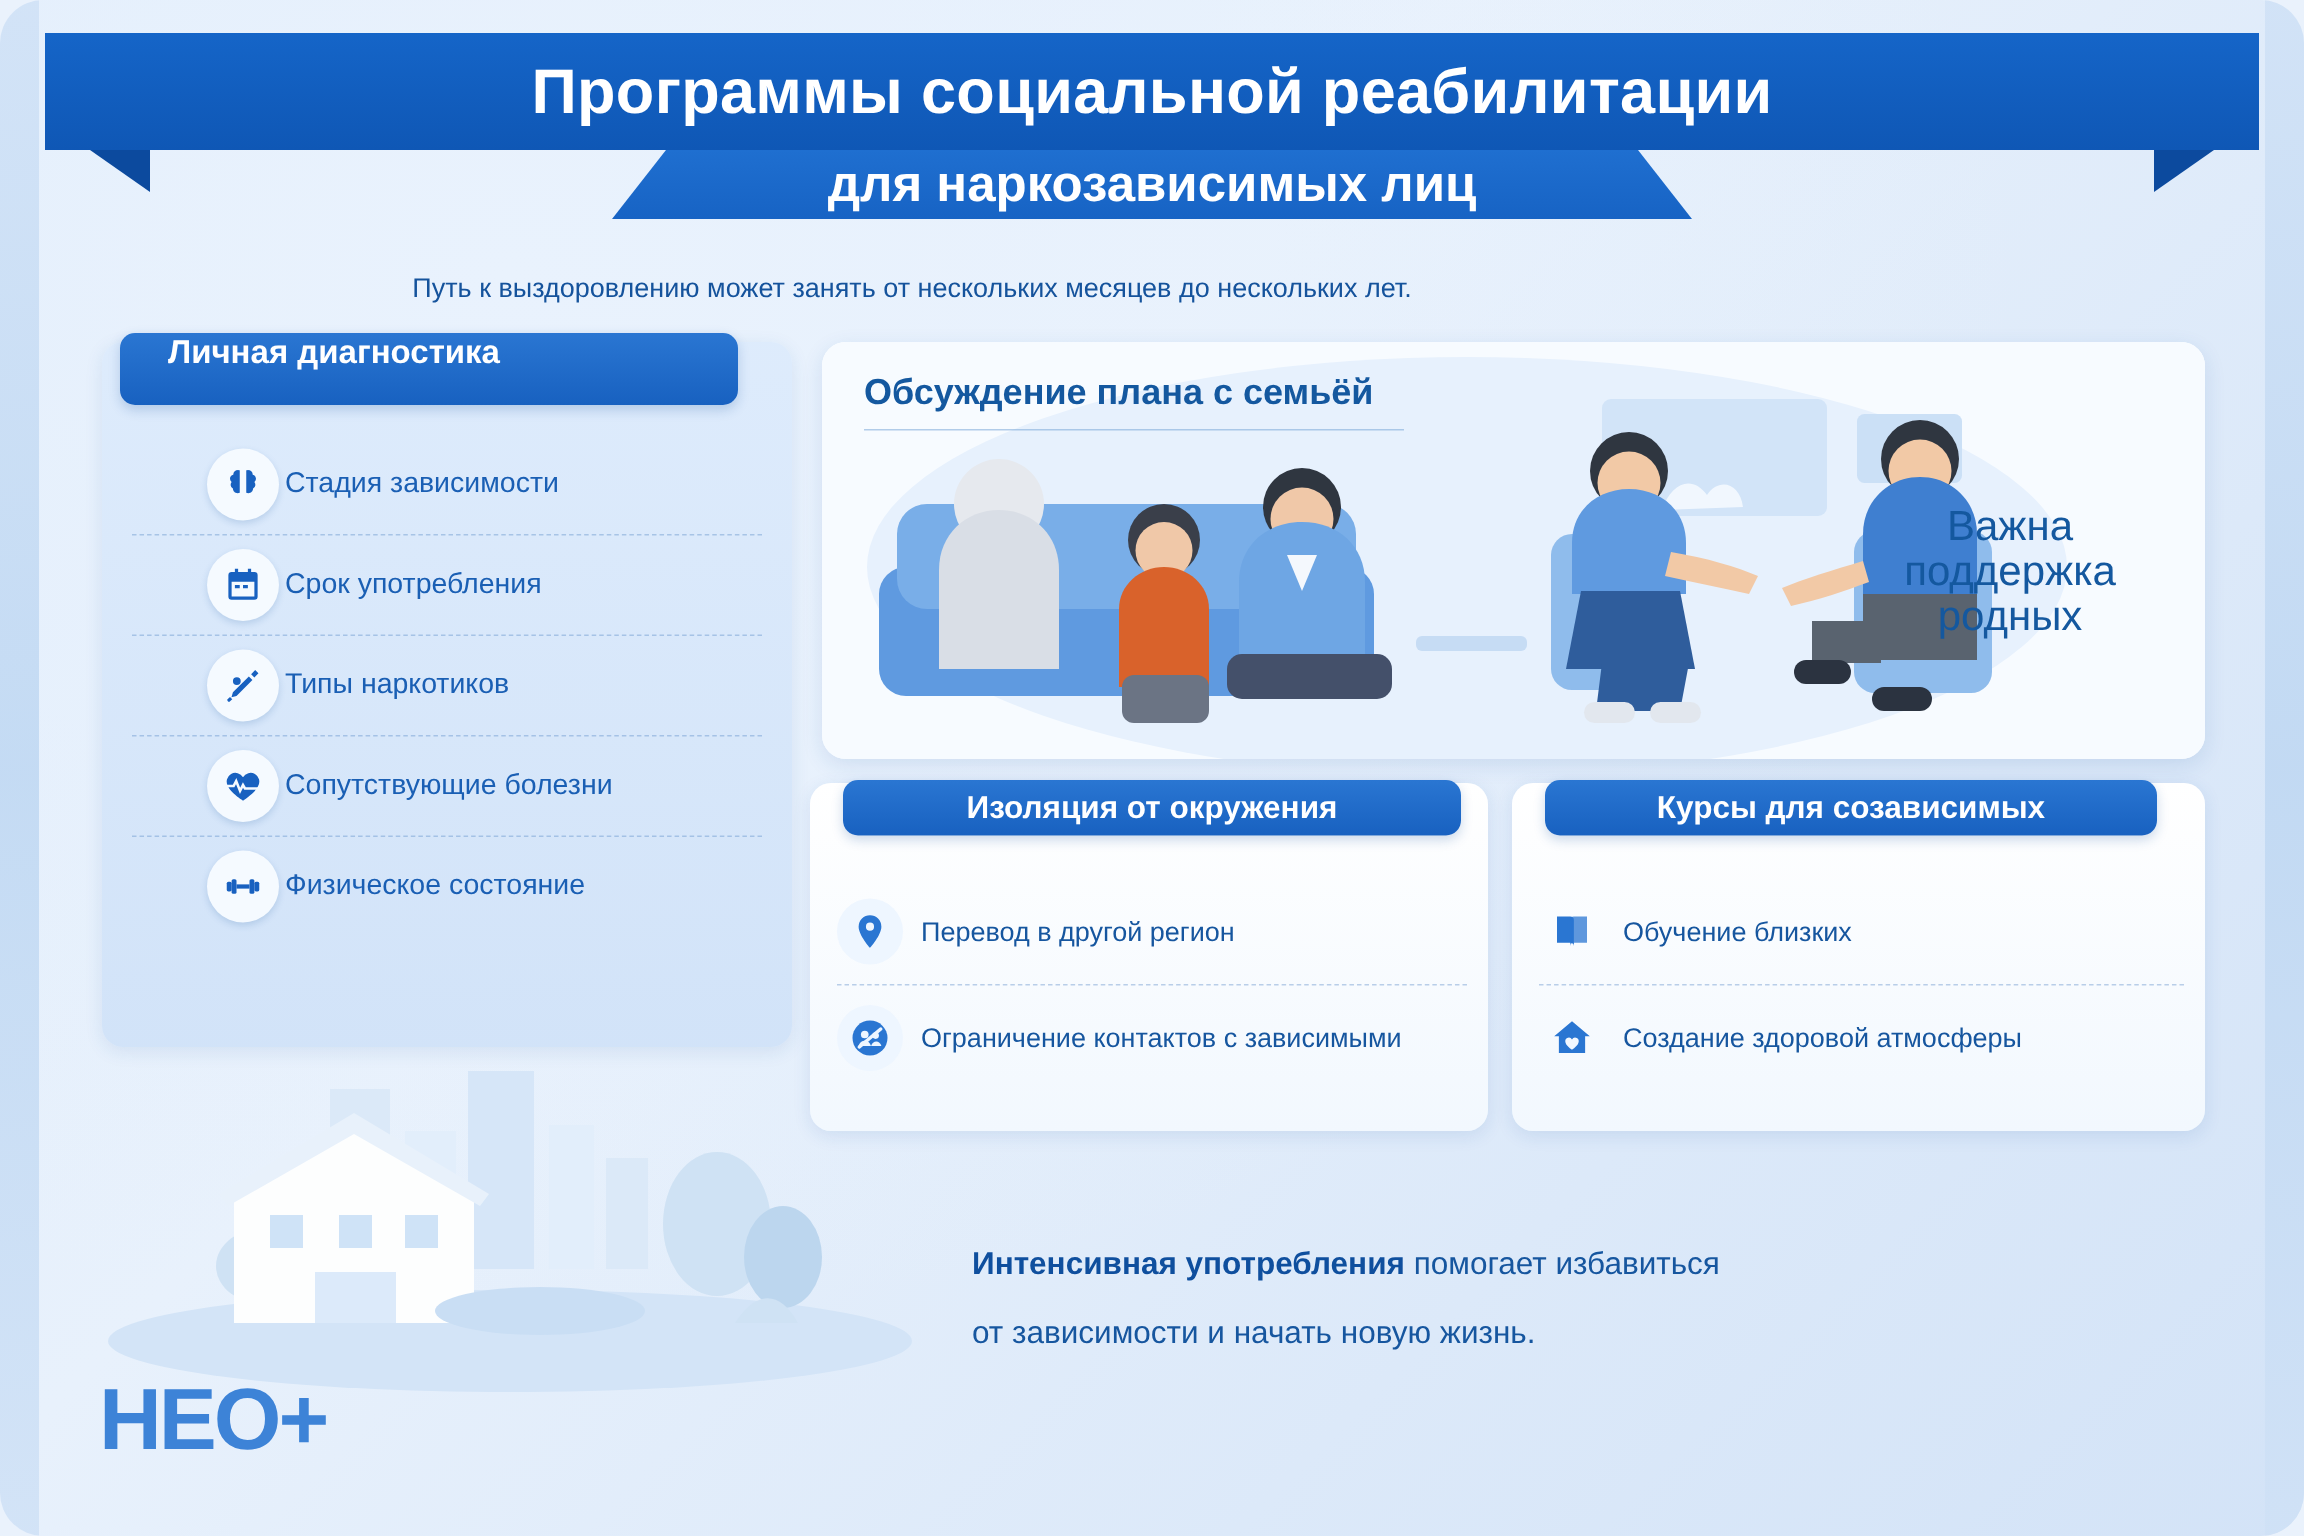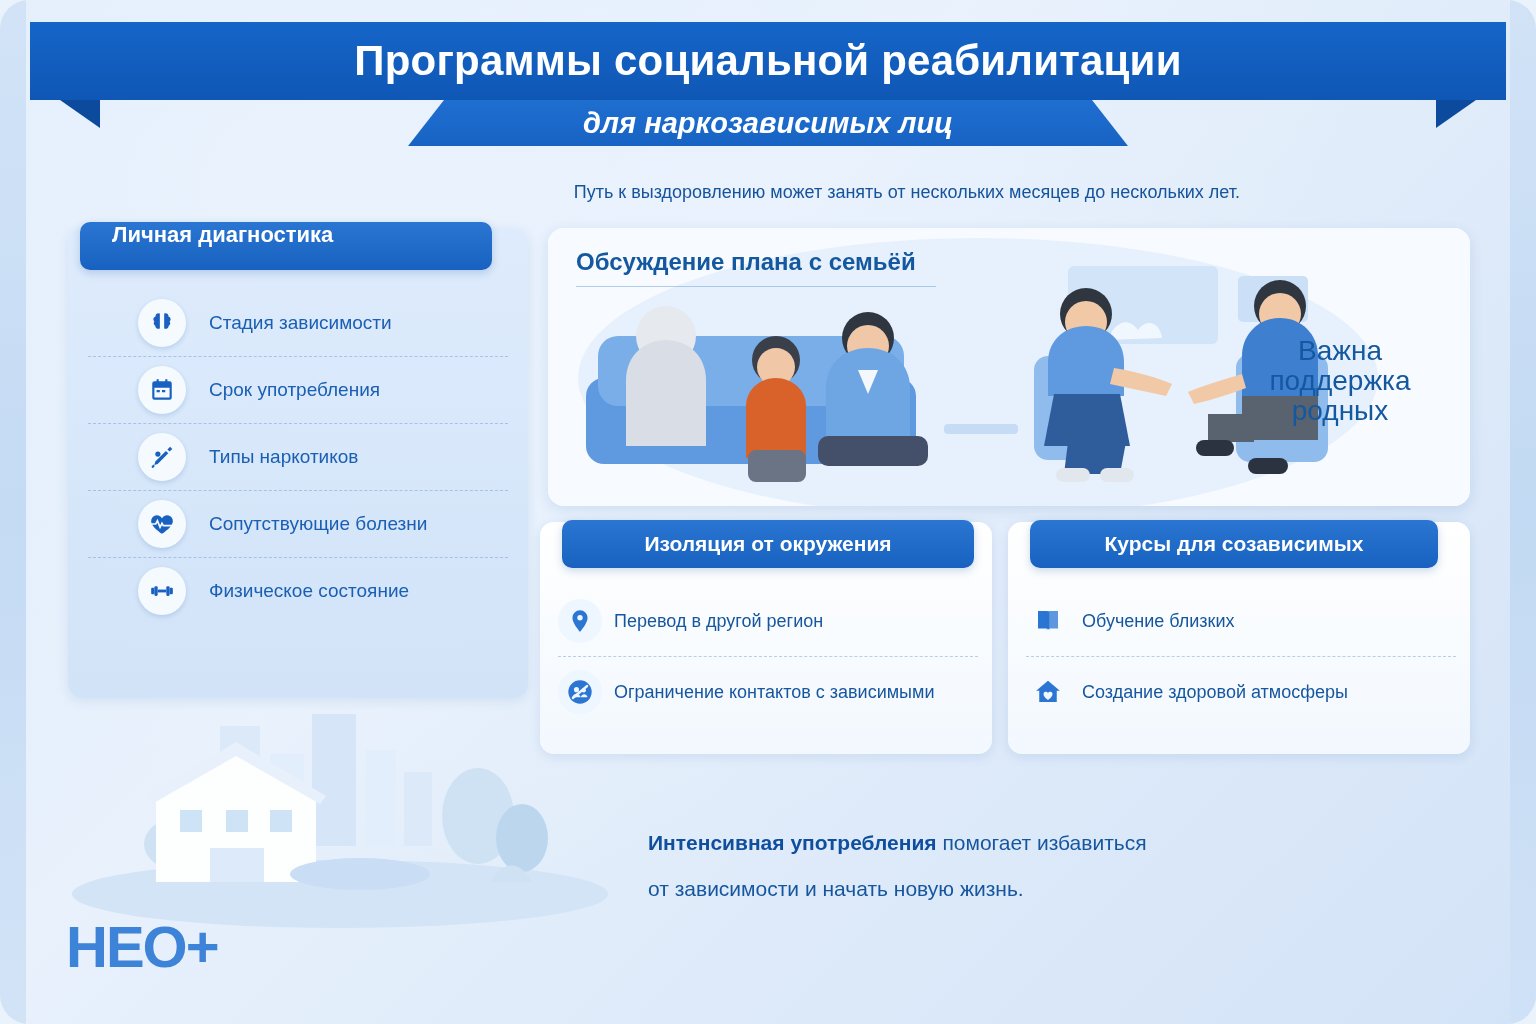--- a/index.html
+++ b/index.html
@@ -76,45 +76,43 @@
     width: 720px;
     height: 46px;
     background: linear-gradient(180deg, #1f6fd0 0%, #1763c4 100%);
     clip-path: polygon(36px 0, 684px 0, 720px 46px, 0 46px);
     display: flex;
     align-items: center;
     justify-content: center;
   }
   .ribbon-sub span {
     color: #ffffff;
-    font-size: 29px;
+    font-size: 34px;
     font-weight: bold;
     white-space: nowrap;
-    font-style: italic;
   }
   .ribbon-tail {
     position: absolute;
     top: 78px;
     width: 40px;
     height: 28px;
     background: #0c4a9e;
   }
   .ribbon-tail.l { left: 30px; clip-path: polygon(0 0, 40px 0, 40px 28px); }
   .ribbon-tail.r { right: 30px; clip-path: polygon(0 0, 40px 0, 0 28px); }
 
   
   .lead {
     position: absolute;
     top: 182px;
     left: 0;
     width: 1216px;
-    text-align: right;
+    text-align: center;
     color: #15539c;
     font-size: 18px;
-    padding-left: 24px;
   }
 
   
   .panel-left {
     position: absolute;
     left: 68px;
     top: 228px;
     width: 460px;
     height: 470px;
     background: linear-gradient(180deg, rgba(221,235,252,.95) 0%, rgba(208,226,248,.92) 100%);
@@ -161,21 +159,21 @@
     border-radius: 50%;
     background: #f5faff;
     box-shadow: 0 2px 5px rgba(26,86,160,.18);
     display: flex;
     align-items: center;
     justify-content: center;
     flex: none;
     margin-left: 50px;
   }
   .diag-label {
-    margin-left: 23px;
+    margin-left: 4px;
     color: #1a5fb4;
     font-size: 19px;
     white-space: nowrap;
   }
 
   
   .card-family {
     position: absolute;
     left: 548px;
     top: 228px;
@@ -226,21 +224,21 @@
     border-radius: 14px;
     box-shadow: 0 3px 12px rgba(26,86,160,.11);
   }
   .card-isolation { left: 540px; width: 452px; height: 232px; }
   .card-courses { left: 1008px; width: 462px; height: 232px; }
 
   .card-head {
     position: absolute;
     left: 22px;
     top: -2px;
-    height: 48px;
+    height: 37px;
     border-radius: 10px;
     background: linear-gradient(180deg, #2a76d2 0%, #1861c0 100%);
     display: flex;
     align-items: center;
     justify-content: center;
     box-shadow: 0 3px 8px rgba(22,80,160,.22);
   }
   .card-isolation .card-head { width: 412px; }
   .card-courses .card-head { width: 408px; }
   .card-head span {

